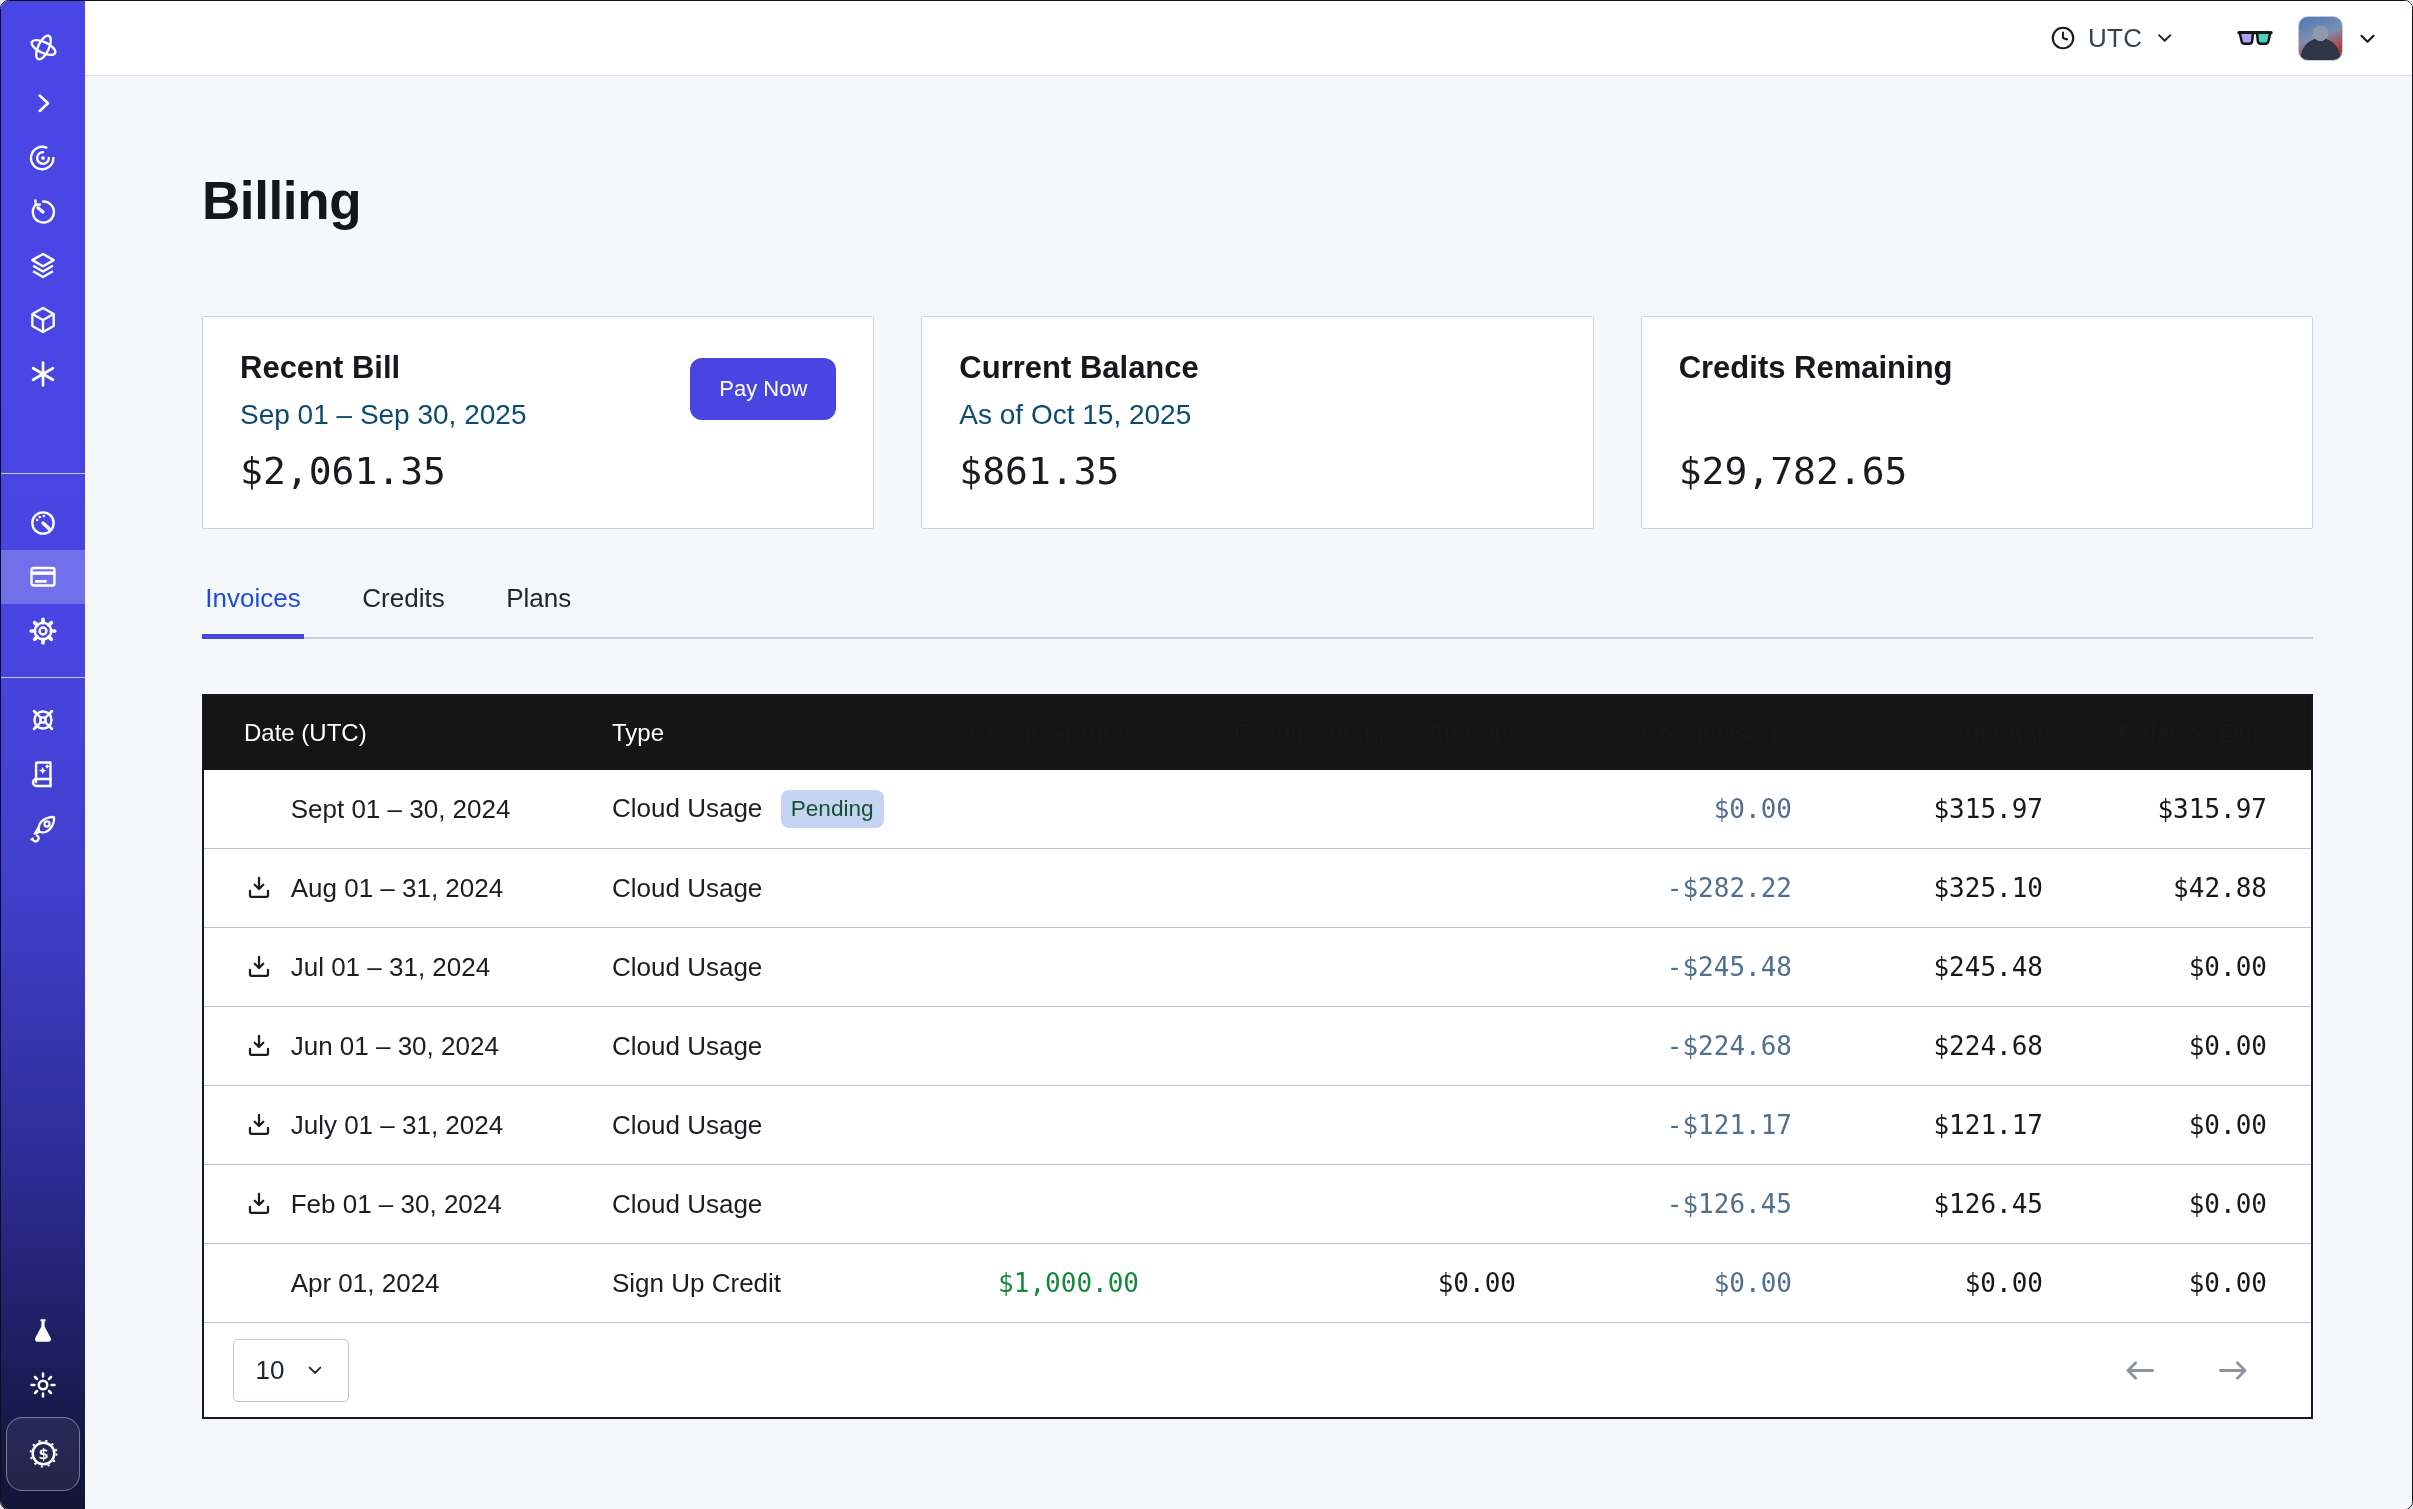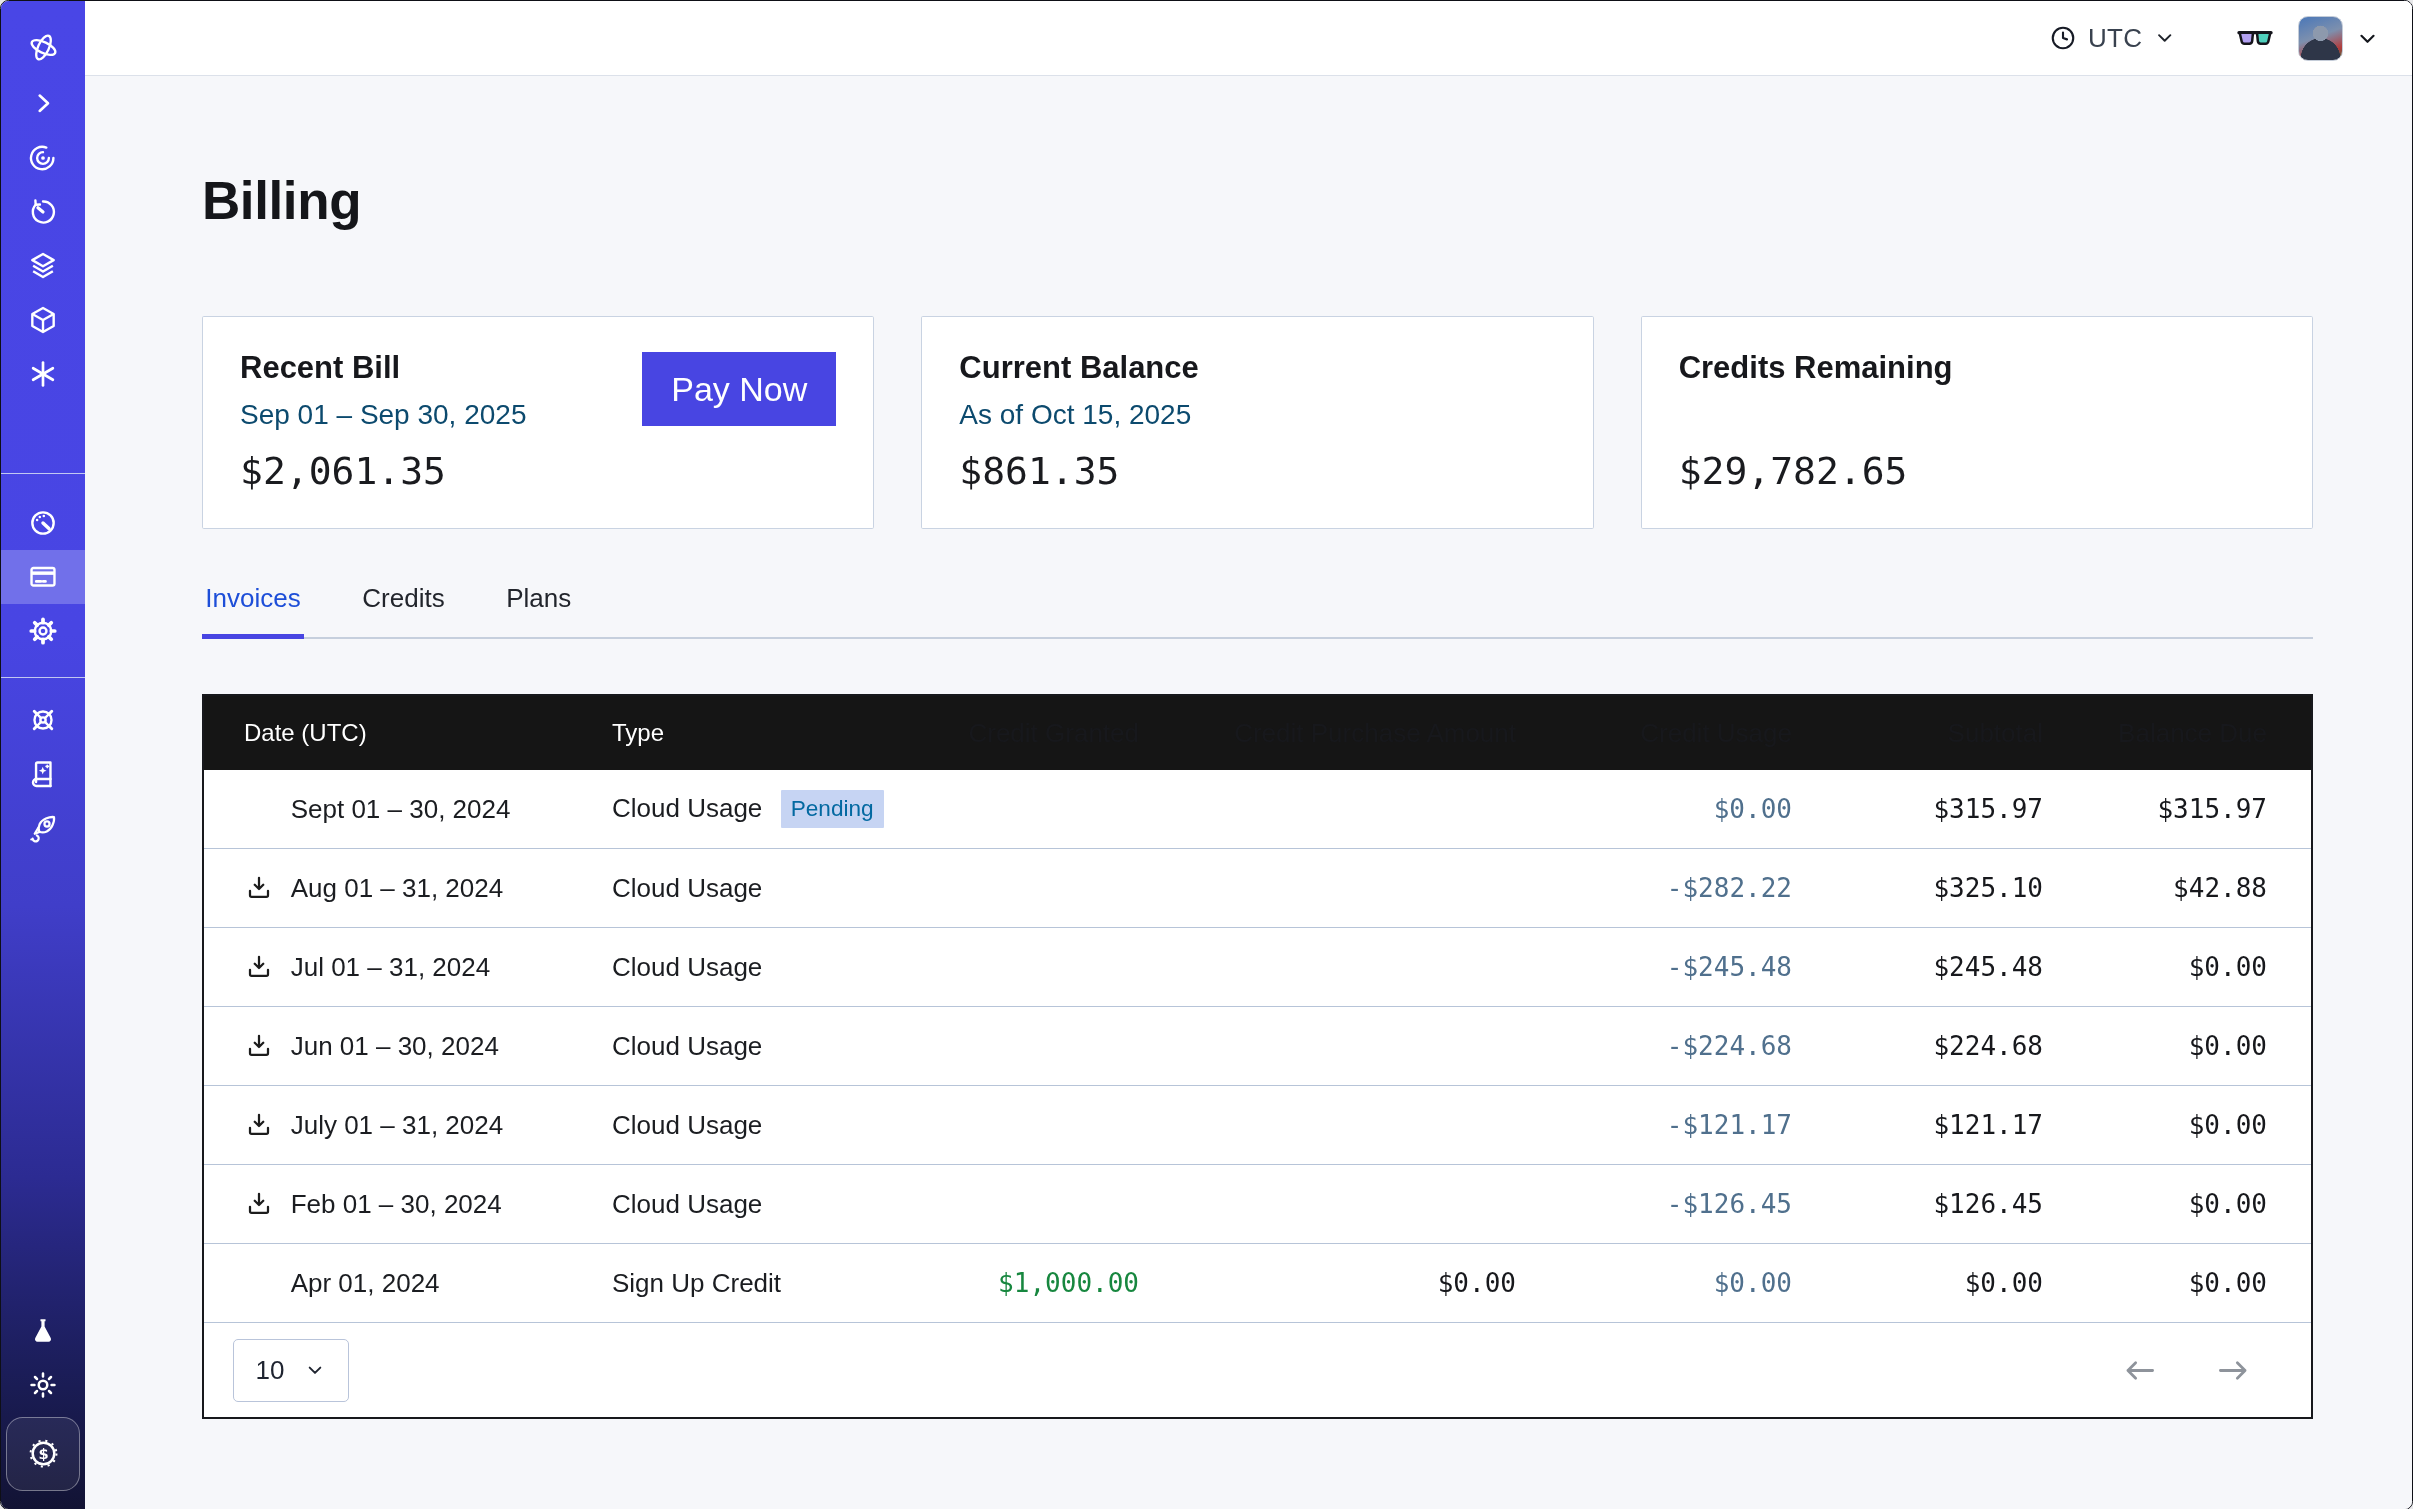--- a/index.html
+++ b/index.html
@@ -47,22 +47,22 @@
   .page-title { margin-top:94px; font-size:53px; font-weight:600; letter-spacing:-0.4px; color:#15161a; }
 
   
   .cards { margin-top:85px; display:grid; grid-template-columns:repeat(3,1fr); gap:47px; }
   .card { background:#fff; border:1.7px solid #c9d3e2; border-radius:1.7px; height:213px;
     padding:33px 37px 35px; display:flex; flex-direction:column; }
   .card-head { display:flex; justify-content:space-between; align-items:center; }
   .card-title { font-size:31px; font-weight:600; color:#17181c; }
   .card-sub { font-size:28px; color:#0c4a6e; margin-top:13.4px; }
   .card-amount { margin-top:auto; font-family:"DejaVu Sans Mono",monospace; font-size:38px; color:#1a1b1f; }
-  .pay-btn { background:#4845e2; color:#fff; border:none; font-size:34px; font-family:inherit;
-    padding:17.6px 29px; border-radius:0; cursor:pointer; margin-top:-3.3px; }
+  .pay-btn { background:#4845e2; color:#fff; border:none; font-size:22px; font-family:inherit;
+    padding:17.6px 29px; border-radius:12px; cursor:pointer; margin-top:-3.3px; }
 
   
   .tabs { margin-top:54px; display:flex; gap:55px; position:relative; }
   .tabs::after { content:""; position:absolute; left:0; right:0; bottom:0; height:1.7px; background:#c6cfdd; }
   .tab { font-size:26px; color:#22252c; padding:0 3.3px 20px; border-bottom:5px solid transparent;
     position:relative; z-index:1; cursor:pointer; }
   .tab.active { color:#1d4ed8; border-bottom-color:#4845e2; }
 
   
   .table-card { margin-top:55px; border:2.5px solid #17181c; background:#fff; }
@@ -72,22 +72,22 @@
   .th { font-size:24px; font-weight:500; }
   .tbody-row { height:79px; border-bottom:1.7px solid #b7c4d8; font-size:26px; color:#1b1d21; }
   .num { text-align:right; font-family:"DejaVu Sans Mono",monospace; font-size:26px; color:#17181c; }
   .th.num { font-family:"Liberation Sans","DejaVu Sans",sans-serif; }
   .c-blue { color:#50708d; }
   .c-green { color:#17873f; }
   .date-cell { display:flex; align-items:center; gap:16.7px; }
   .dl-slot { width:30px; height:30px; flex:0 0 30px; display:flex; align-items:center; justify-content:center; }
   .dl-btn { cursor:pointer; display:flex; }
   .type-cell { display:flex; align-items:center; }
-  .badge { margin-left:18.4px; background:#c6d4f3; color:#0369a1; font-size:22.6px; line-height:1.25;
-    padding:5px 10px; border-radius:1px; white-space:nowrap; }
+  .badge { margin-left:18.4px; background:#c6d4f3; color:#14532d; font-size:22.6px; line-height:1.25;
+    padding:5px 10px; border-radius:8px; white-space:nowrap; }
 
   .tfoot { height:94px; display:flex; align-items:center; justify-content:space-between;
     padding:0 59px 0 28.5px; background:#fff; }
   .page-size { display:flex; align-items:center; gap:20px; border:1.7px solid #b9c4da; border-radius:5px;
     background:#fff; padding:15px 22px; font-size:26px; color:#1f2430; cursor:pointer; }
   .pager { display:flex; align-items:center; gap:57px; }
   .pager-btn { display:flex; cursor:pointer; color:#8e939b; }
 </style>
 </head>
 <body>

